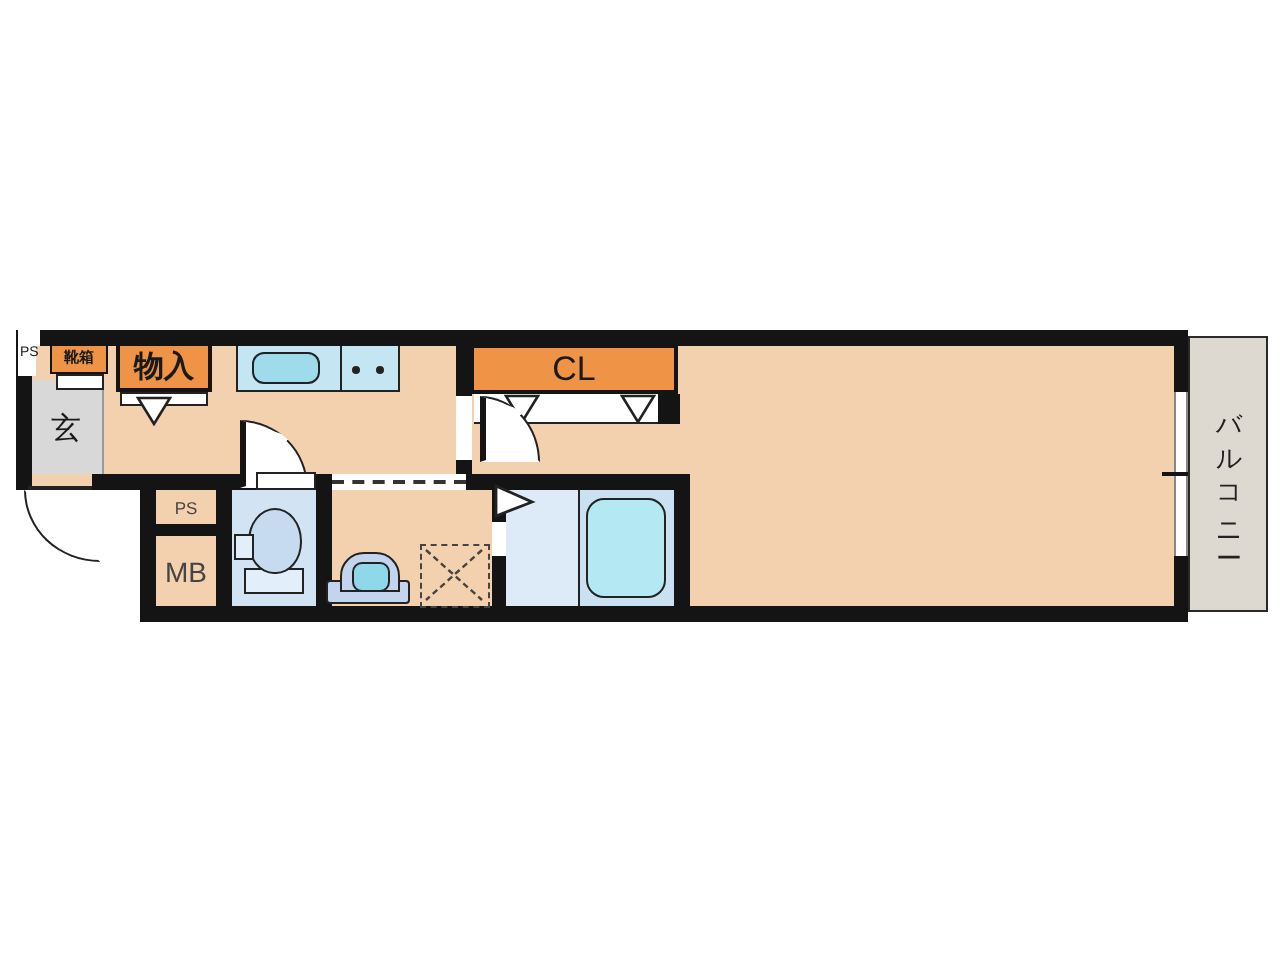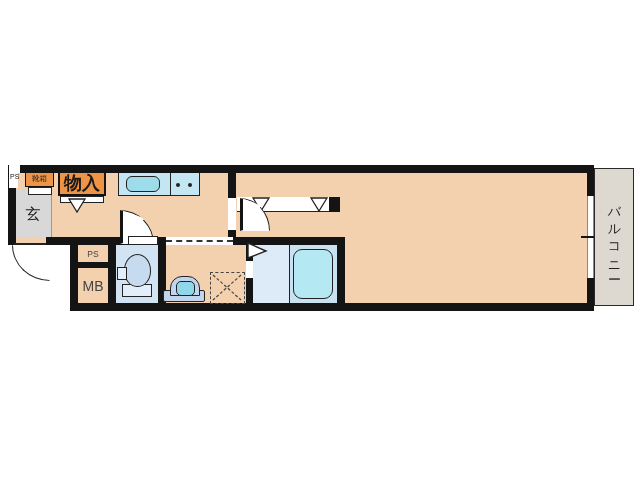--- a/index.html
+++ b/index.html
@@ -30,45 +30,48 @@
   <div class="abs" style="left:253px;top:245px;width:84px;height:58px;background:#dcebf7;"></div>
   <div class="abs" style="left:289px;top:245px;width:48px;height:58px;background:#c9e1f1;border-left:1px solid #222;"></div>
   <div class="abs" style="left:293px;top:249px;width:40px;height:50px;background:#b4e9f4;border:1.5px solid #222;border-radius:9px;"></div>
 
   <div class="abs" style="left:118px;top:172px;width:82px;height:24px;background:#c4e6f2;border:1px solid #222;"></div>
   <div class="abs" style="left:170px;top:172px;width:1px;height:24px;background:#222;"></div>
   <div class="abs" style="left:126px;top:176px;width:34px;height:16px;background:#9edcec;border:1.3px solid #222;border-radius:6px;"></div>
   <div class="abs" style="left:176px;top:183px;width:4px;height:4px;background:#222;border-radius:50%;"></div>
   <div class="abs" style="left:188px;top:183px;width:4px;height:4px;background:#222;border-radius:50%;"></div>
 
+  <div class="abs orangebox" style="left:235px;top:172px;width:104px;height:25px;">
+    <span class="lbl" style="font-size:17px;">CL</span>
+  </div>
   <div class="abs" style="left:237px;top:197px;width:92px;height:15px;background:#fff;border-bottom:1px solid #222;"></div>
   <div class="abs" style="left:252px;top:197px;">
     <svg width="18" height="15">
         <polygon points="1,1 17,1 9,14" fill="#fff" stroke="#222" stroke-width="1.3"></polygon>
       </svg>
   </div>
   <div class="abs" style="left:310px;top:197px;">
     <svg width="18" height="15">
         <polygon points="1,1 17,1 9,14" fill="#fff" stroke="#222" stroke-width="1.3"></polygon>
       </svg>
   </div>
   <div class="abs wall" style="left:329px;top:197px;width:11px;height:15px;"></div>
 
   <div class="abs orangebox" style="left:58px;top:170px;width:48px;height:26px;">
-    <span class="lbl" style="font-size:18px;font-weight:bold;">物入</span>
+    <span class="lbl" style="font-size:15px;font-weight:bold;">物入</span>
   </div>
   <div class="abs" style="left:60px;top:196px;width:44px;height:7px;background:#fff;border:1px solid #222;"></div>
   <div class="abs" style="left:68px;top:198px;">
     <svg width="18" height="15">
         <polygon points="1,1 17,1 9,14" fill="#fff" stroke="#222" stroke-width="1.3"></polygon>
       </svg>
   </div>
 
   <div class="abs orangebox" style="left:25px;top:171px;width:29px;height:16px;border-width:1.5px;">
-    <span class="lbl" style="font-size:7.5px;font-weight:normal;">靴箱</span>
+    <span class="lbl" style="font-size:7.5px;font-weight:bold;">靴箱</span>
   </div>
   <div class="abs" style="left:28px;top:187px;width:24px;height:8px;background:#fff;border:1px solid #222;"></div>
 
   <div class="abs wall" style="left:20px;top:165px;width:574px;height:8px;"></div>
   <div class="abs wall" style="left:8px;top:186px;width:8px;height:59px;"></div>
   <div class="abs wall" style="left:8px;top:237px;width:6px;height:8px;"></div>
   <div class="abs wall" style="left:46px;top:237px;width:28px;height:8px;"></div>
   <div class="abs wall" style="left:74px;top:237px;width:54px;height:8px;"></div>
   <div class="abs wall" style="left:158px;top:237px;width:8px;height:8px;"></div>
   <div class="abs wall" style="left:233px;top:237px;width:112px;height:8px;"></div>

